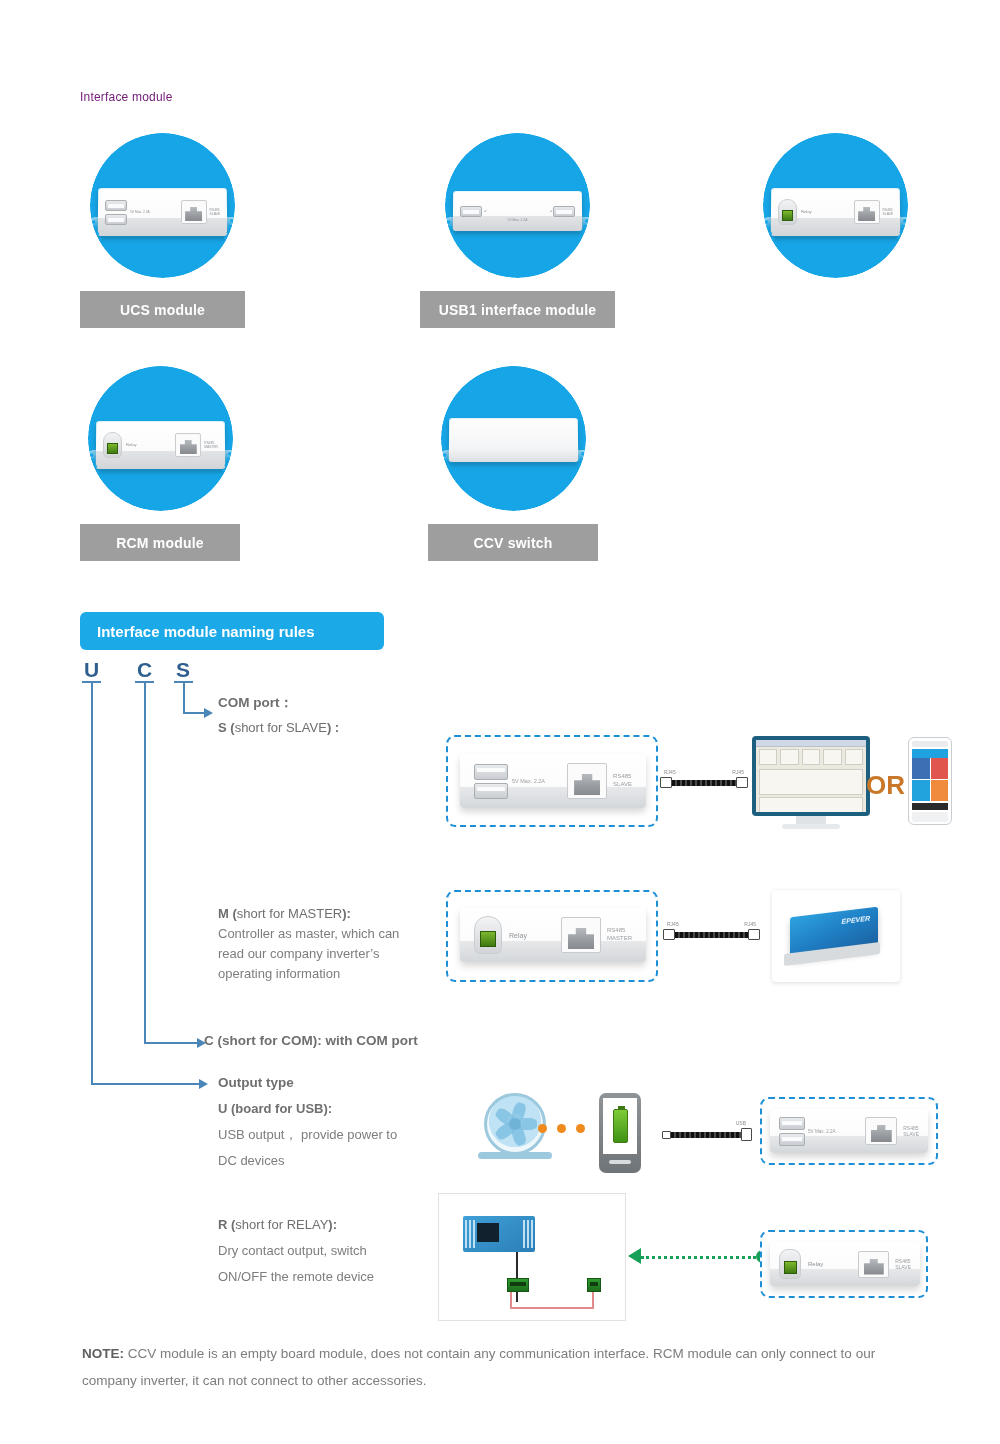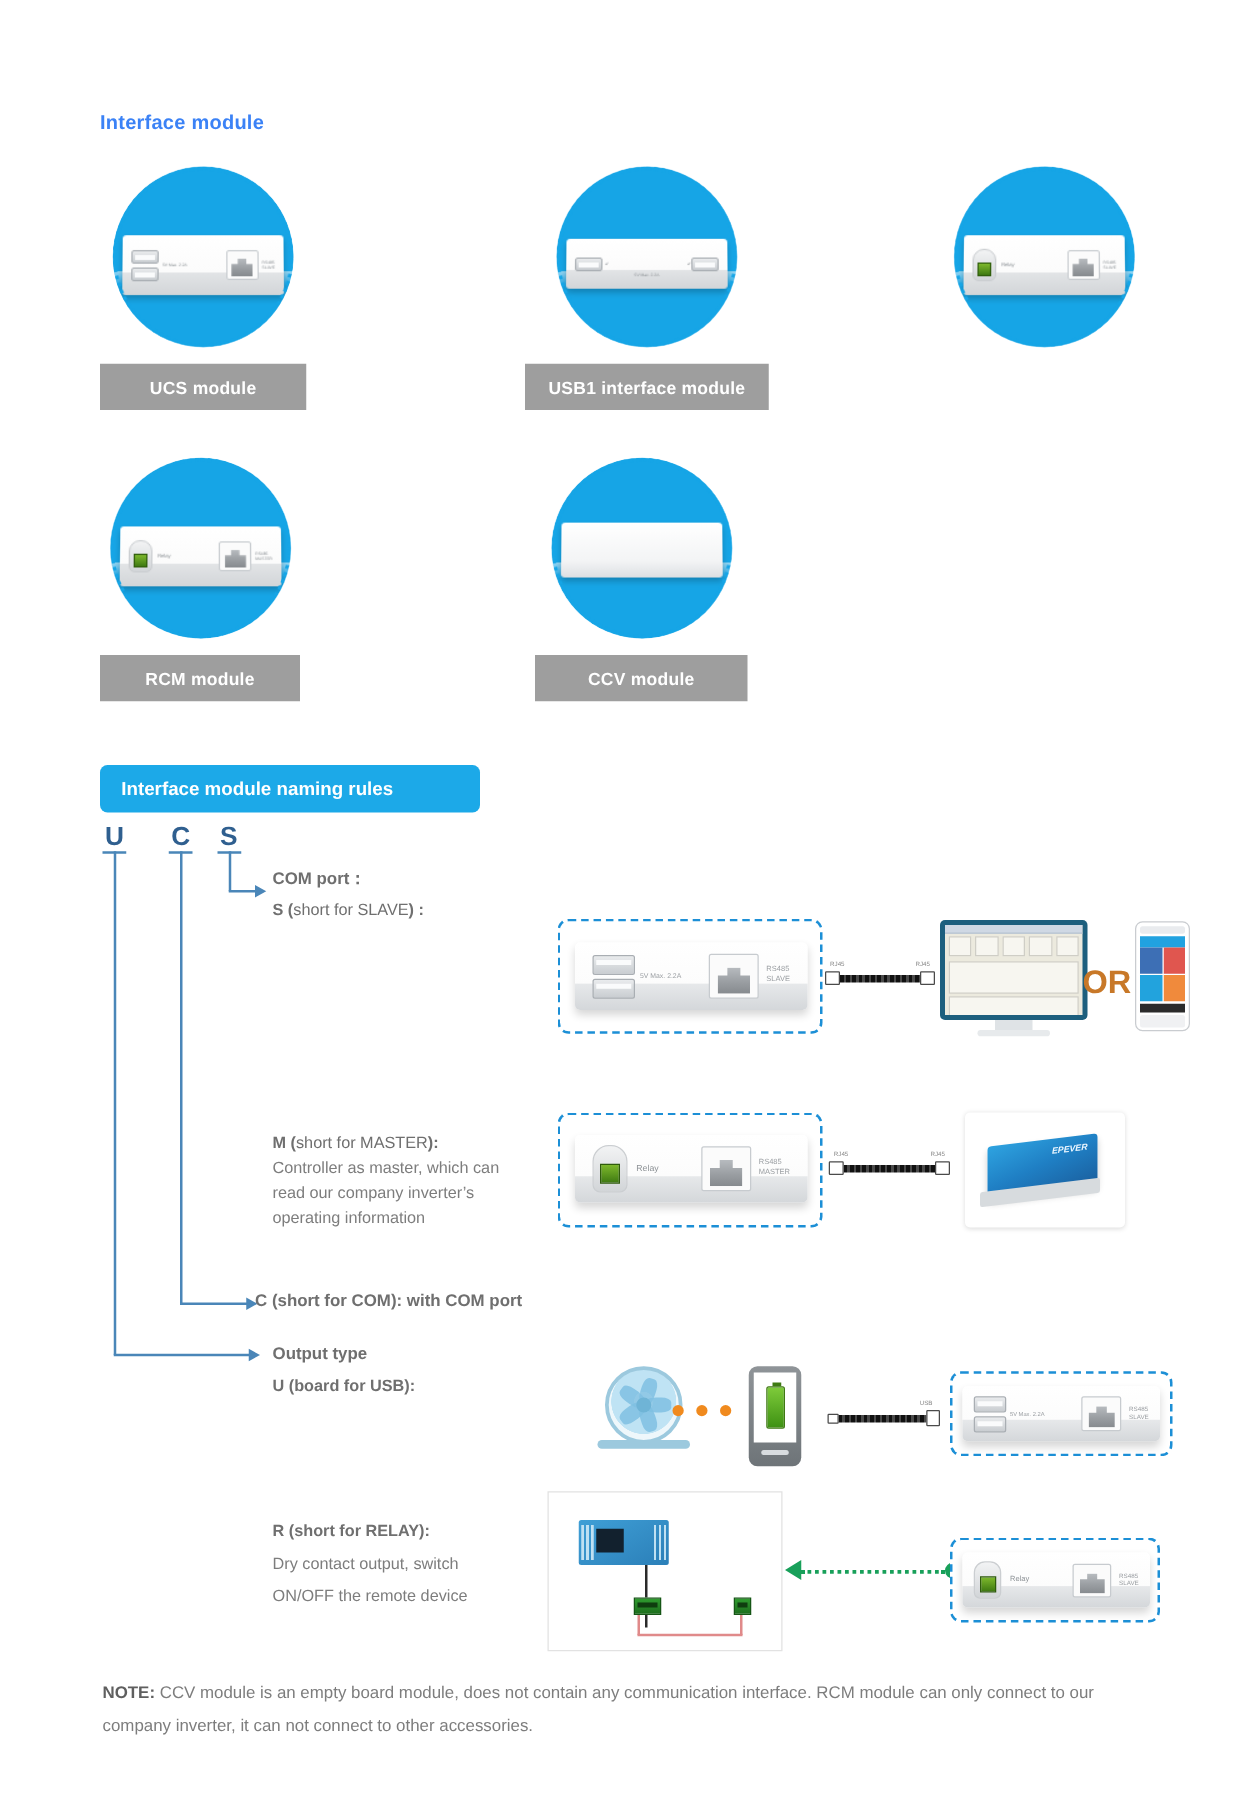--- a/index.html
+++ b/index.html
@@ -9,21 +9,21 @@
     background:#ffffff;
     font-family:"Liberation Sans", sans-serif;
     color:#6b6b6b;
     position:relative;
     overflow:hidden;
   }
 
   
   .page-title{
     position:absolute; left:80px; top:90px;
-    font-size:16px; font-weight:bold; color:#3b82f6;
+    font-size:12px; font-weight:normal; color:#701a75;
     letter-spacing:.2px;
   }
 
   
   .gallery-cell{ position:absolute; }
   .bubble{
     width:145px; height:145px; border-radius:50%;
     background:#16A5E6;
     position:relative;
     overflow:hidden;
@@ -326,21 +326,21 @@
     </div>
   </div>
   <div class="module-label">RCM module</div>
 </div>
 
 <div class="gallery-cell" style="left:428px; top:366px; width:170px;">
   <div class="bubble" style="margin-left:13px;">
     <div class="bubble-gloss"></div>
     <div class="device blank" style="top:36%;height:44px;"></div>
   </div>
-  <div class="module-label">CCV module</div>
+  <div class="module-label">CCV switch</div>
 </div>
 
 <div class="rules-banner">Interface module naming rules</div>
 
 <div class="code-letter" style="left:84px; top:658px;">U</div>
 <div class="code-letter" style="left:137px; top:658px;">C</div>
 <div class="code-letter" style="left:176px; top:658px;">S</div>
 
 <div class="stroke" style="left:82px; top:681px; width:19px; height:1.5px;"></div>
 <div class="stroke" style="left:135px; top:681px; width:19px; height:1.5px;"></div>
@@ -373,26 +373,27 @@
 </div>
 
 <div class="blk" style="left:204px; top:1033px; width:330px;">
   <div class="hd" style="margin:0;">C (short for COM): with COM port</div>
 </div>
 
 <div class="blk loose" style="left:218px; top:1075px;">
   <div class="hd">Output type</div>
   <div class="bd">
     <b>U (board for USB):</b><br>
+    <span>USB output， provide power to DC devices</span>
   </div>
 </div>
 
 <div class="blk loose" style="left:218px; top:1212px;">
   <div class="bd">
-    <b><span>R (</span><span style="font-weight:bold">short for RELAY</span><span>):</span></b><br>
+    <b><span>R (</span><span style="font-weight:normal">short for RELAY</span><span>):</span></b><br>
     <span>Dry contact output, switch ON/OFF the remote device</span>
   </div>
 </div>
 
 <div class="dash-box" style="left:446px; top:735px; width:212px; height:92px;"></div>
 <div class="dev-wide" style="left:460px; top:754px; width:186px; height:54px;">
   <div class="usb-stack">
     <div class="usb-port lg"></div>
     <div class="usb-port lg"></div>
   </div>

